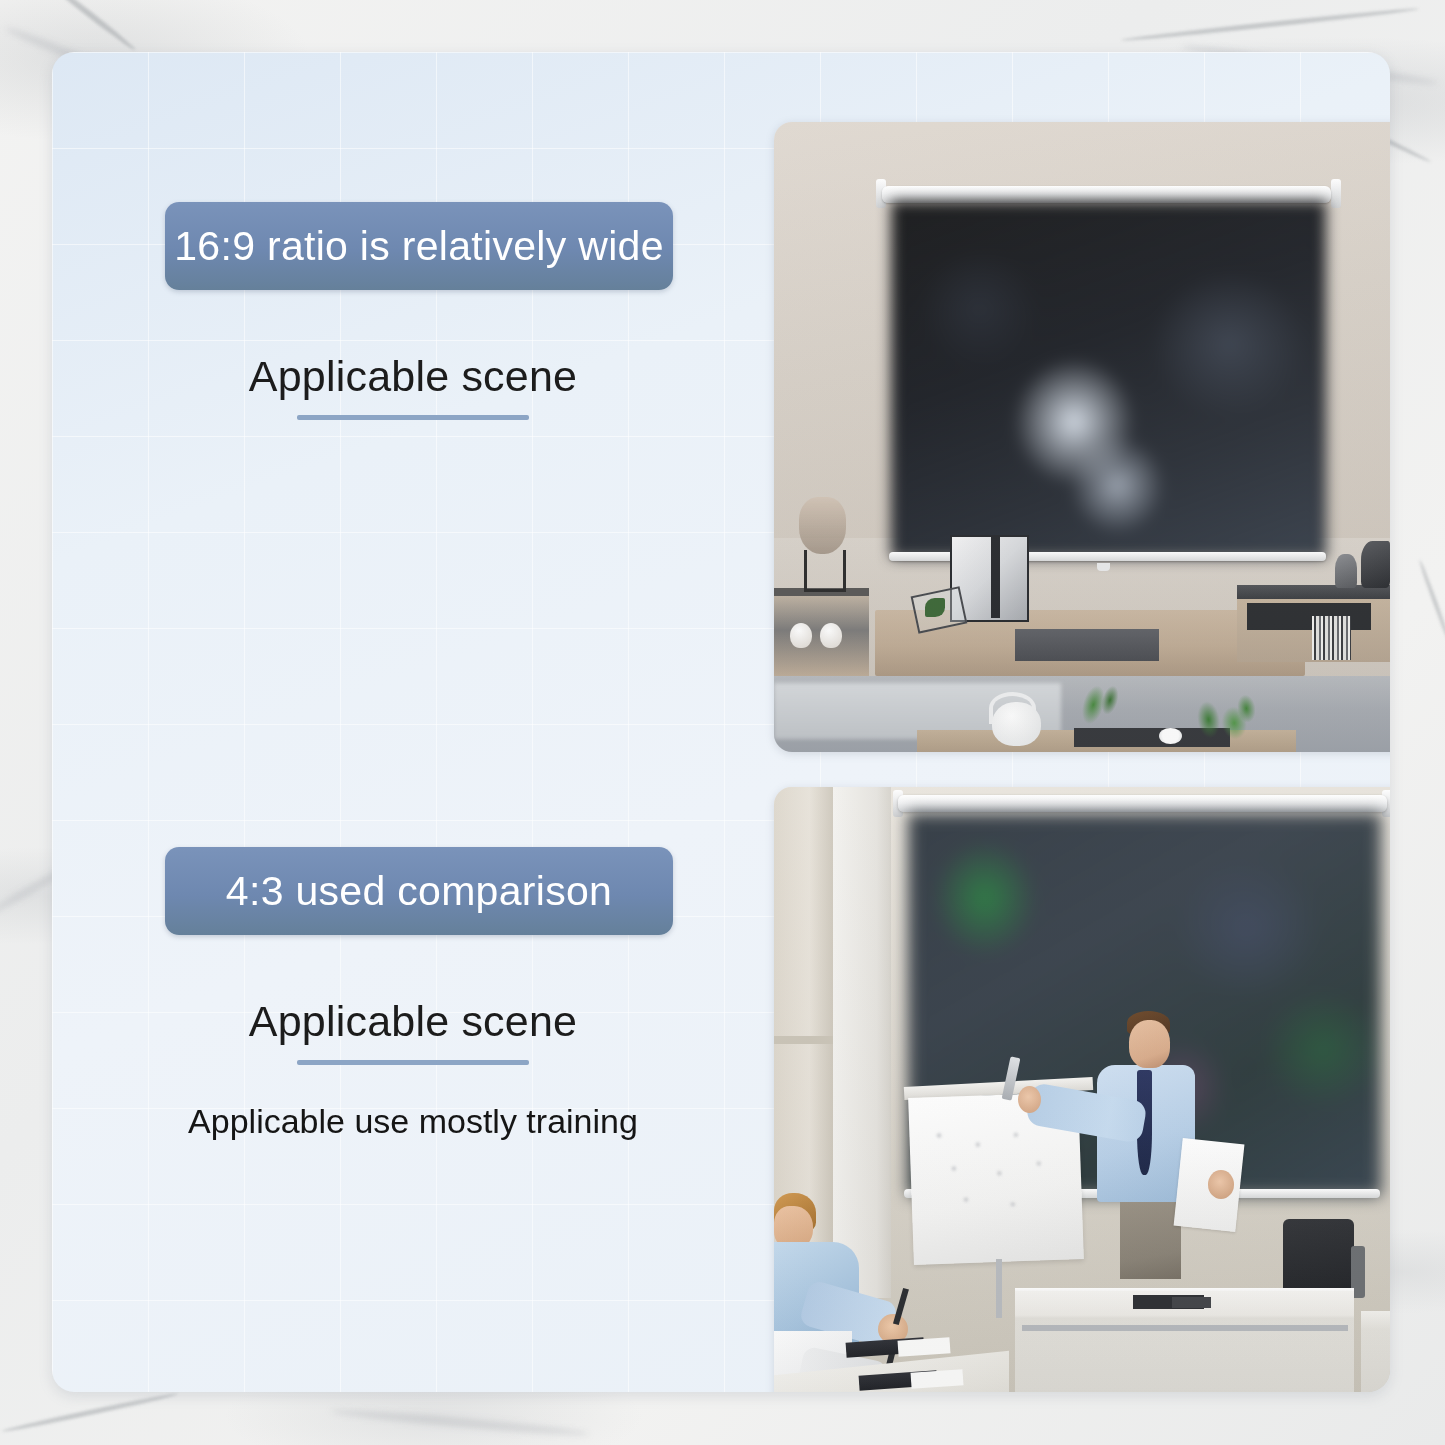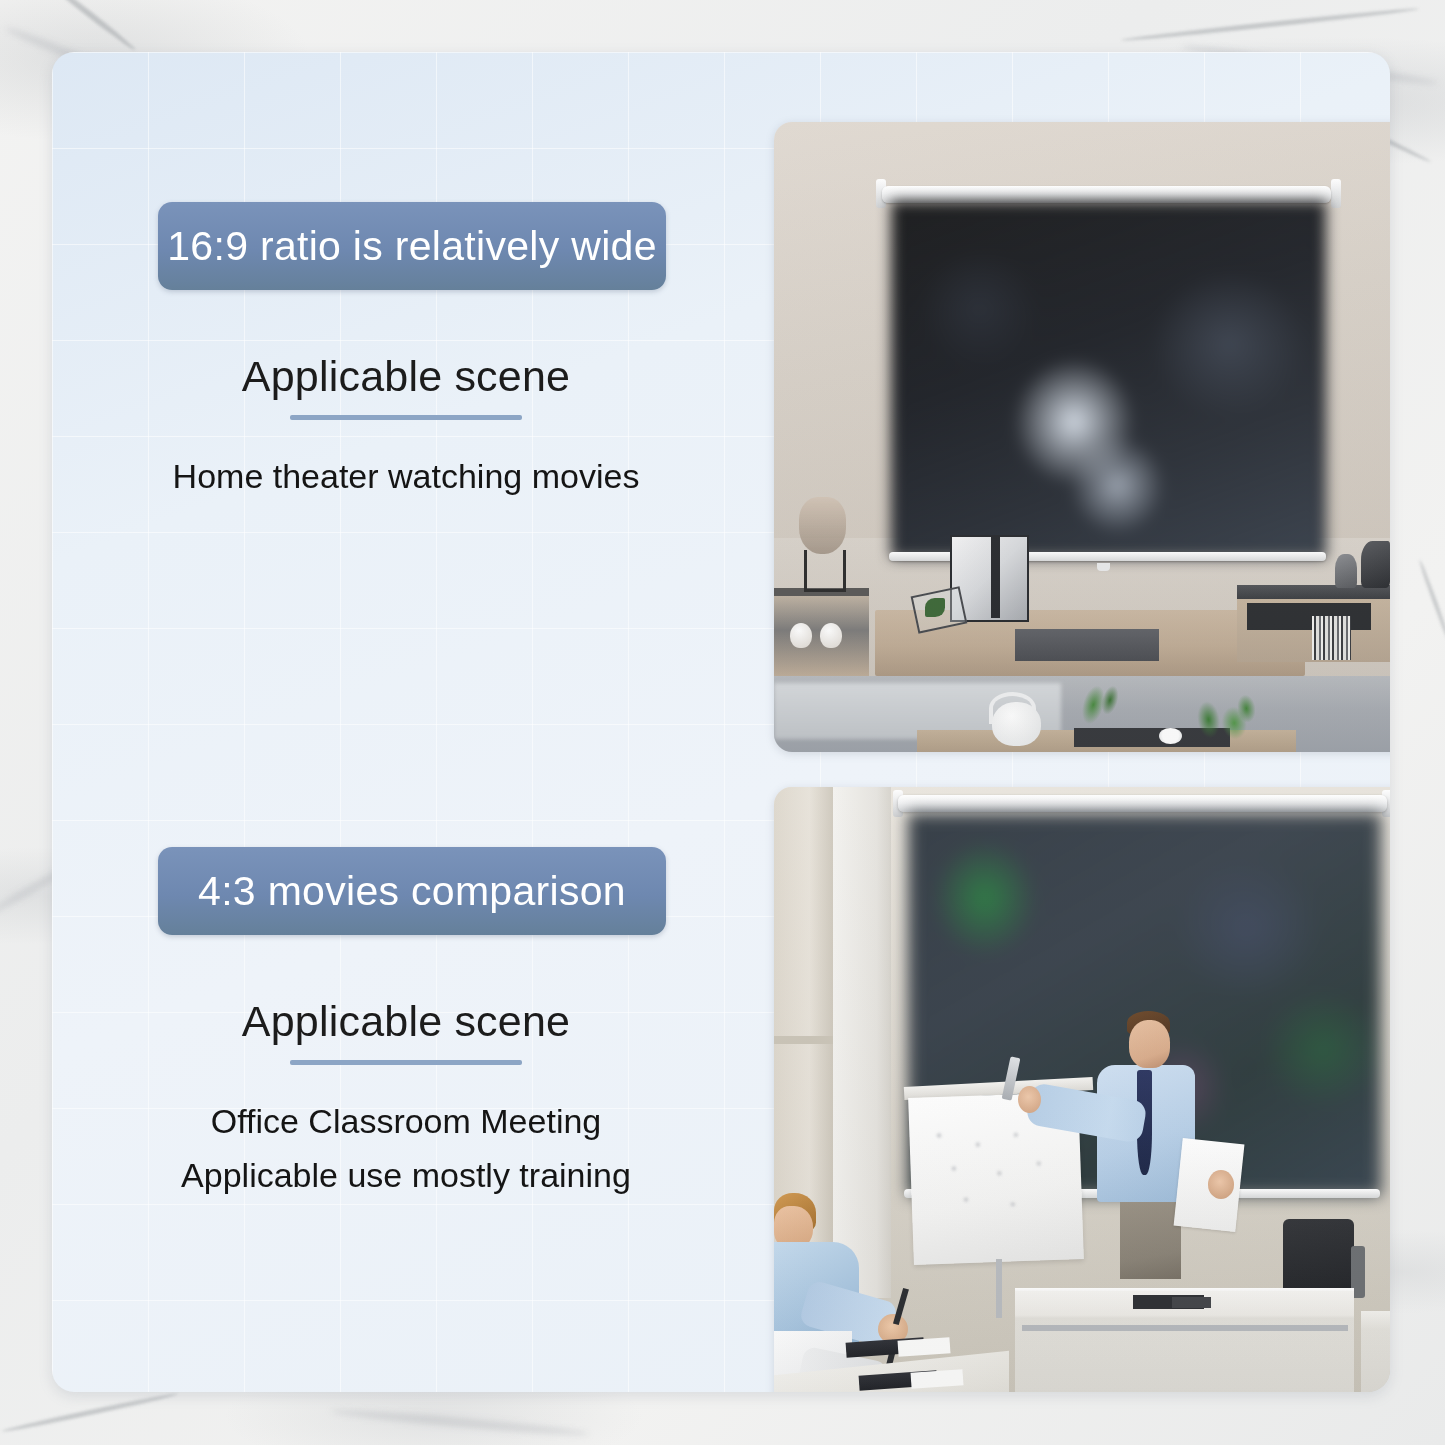--- a/index.html
+++ b/index.html
@@ -49,21 +49,21 @@
       linear-gradient(90deg, rgba(255,255,255,.55) 1px, transparent 1px),
       linear-gradient(160deg, #dde8f4 0%, #eaf1f8 28%, #eef3f9 55%, #e9f0f7 100%);
     background-size: 96px 96px, 96px 96px, 100% 100%;
     box-shadow: 0 4px 14px rgba(120,130,145,.20);
     overflow: hidden;
   }
 
   
   #left-col {
     position: absolute;
-    left: 4px; top: 0;
+    left: 11px; top: 0;
     width: 700px;
     height: 100%;
     text-decoration: underline;
   }
 
   .pill {
     position: absolute;
     background: linear-gradient(180deg, #7a93ba 0%, #6e88b0 55%, #65809a 100%);
     border-radius: 14px;
     color: #ffffff;
@@ -544,31 +544,29 @@
   <div id="card">
 
     <div id="left-col">
 
       <div class="pill" id="pill-169">16:9 ratio is relatively wide</div>
 
       <div class="scene-block" id="scene-block-1">
         <div class="scene-title">Applicable scene</div>
         <div class="scene-rule"></div>
         <div class="scene-lines">
-          <div>Home theater watching movies</div>
         </div>
       </div>
 
-      <div class="pill" id="pill-43">4:3 movies comparison</div>
+      <div class="pill" id="pill-43">4:3 used comparison</div>
 
       <div class="scene-block" id="scene-block-2">
         <div class="scene-title">Applicable scene</div>
         <div class="scene-rule"></div>
         <div class="scene-lines">
-          <div>Office  Classroom  Meeting</div>
           <div>Applicable use mostly training</div>
         </div>
       </div>
 
     </div>
 
     <div class="photo" id="photo-home">
       <div class="ph-layer wall"></div>
       <div class="ph-layer wall-b"></div>
       <div class="ph-layer floor"></div>

